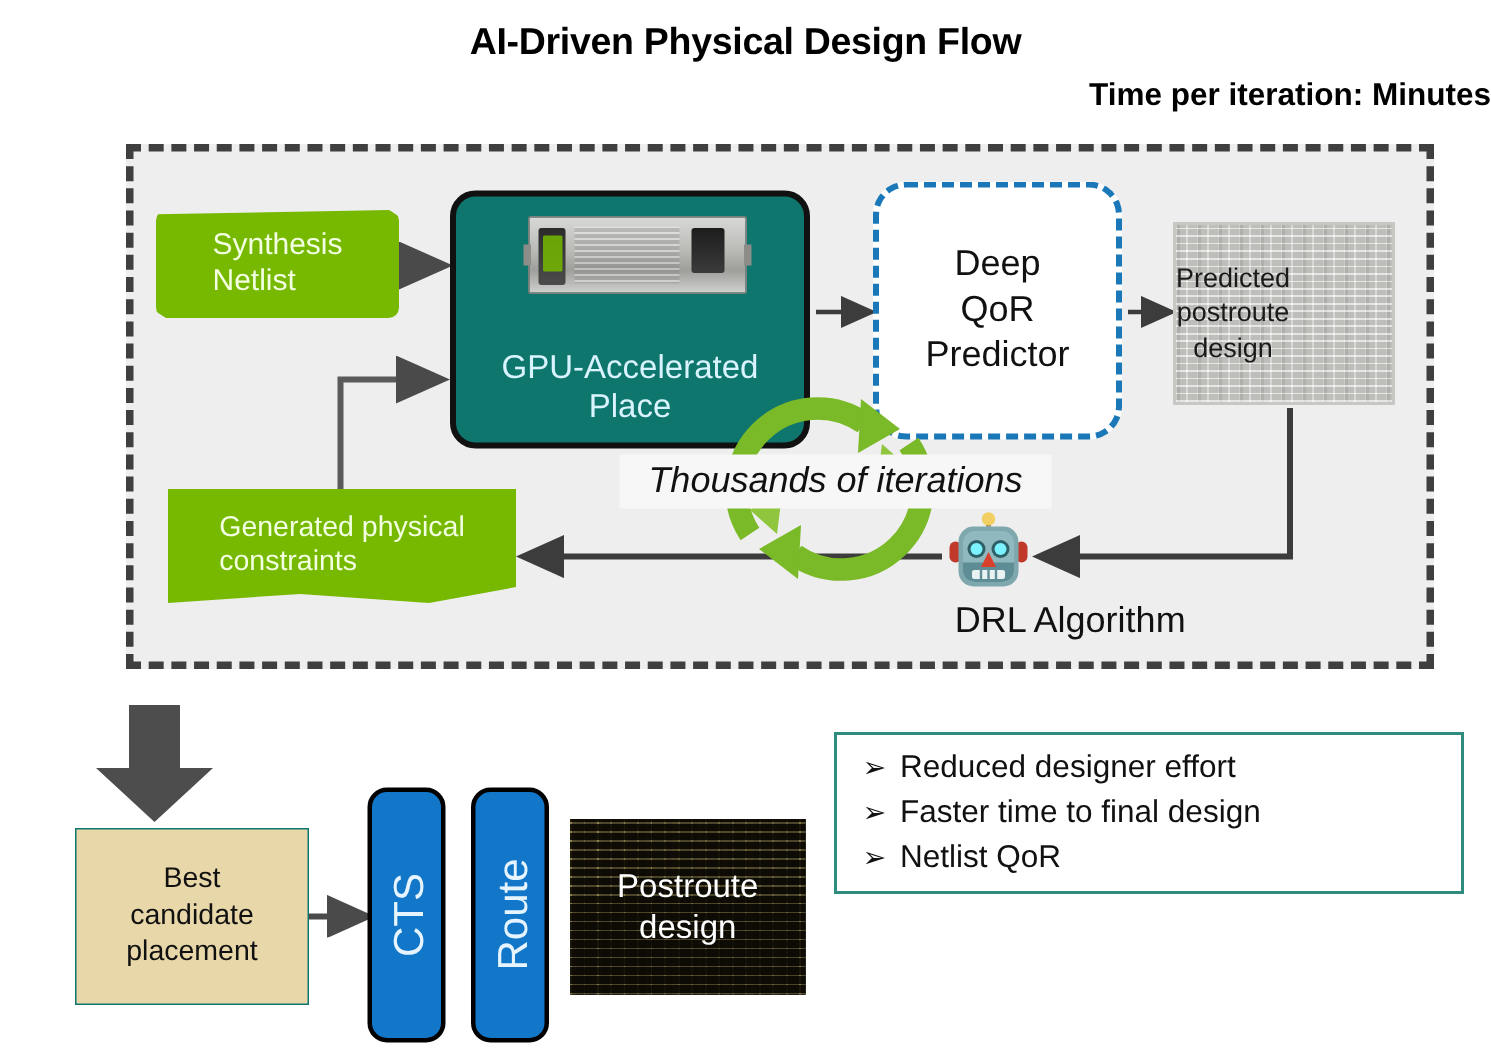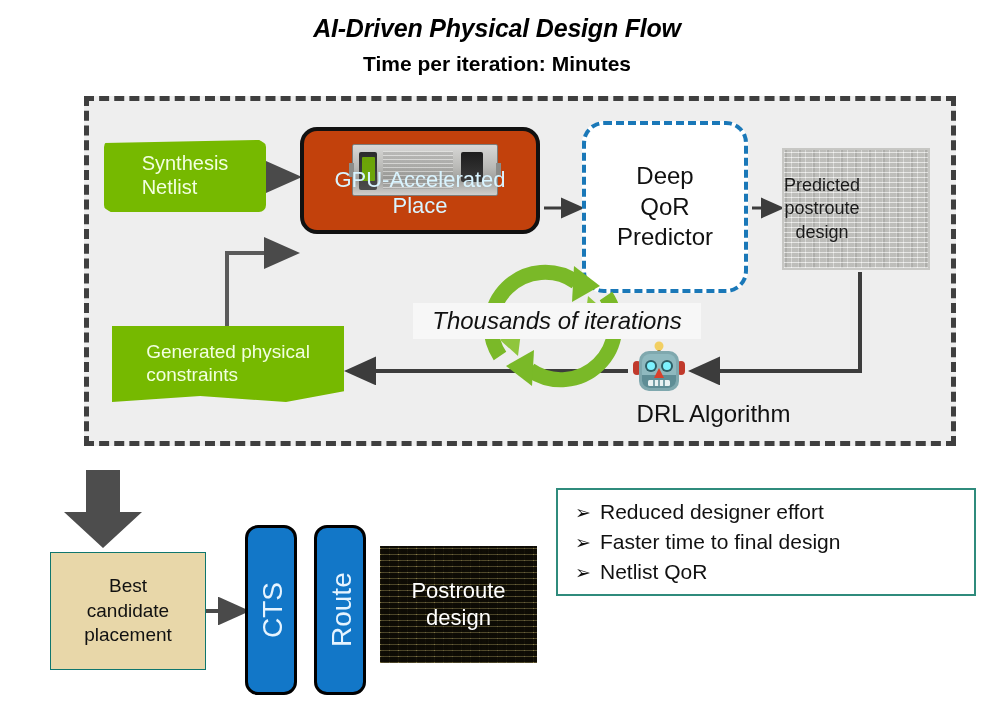--- a/index.html
+++ b/index.html
@@ -12,25 +12,24 @@
     overflow: hidden;
   }
   .abs { position: absolute; }
 
   
   #title {
     left: 0; top: 14px; width: 994px;
     text-align: center;
     font-size: 25px; font-weight: bold; color: #000;
     letter-spacing: -0.2px;
-    font-style: italic;
   }
   #subtitle {
     left: 0; top: 52px; width: 994px;
-    text-align: center;
+    text-align: right;
     font-size: 21px; font-weight: bold; color: #000;
   }
 
   
   #loop-container {
     left: 84px; top: 96px; width: 872px; height: 350px;
     background: #eeeeee;
     border: 5px dashed #3f3f3f;
   }
 
@@ -49,22 +48,22 @@
   }
   #synthesis-netlist .lbl { padding-bottom: 2px; }
   #gen-constraints {
     left: 112px; top: 326px; width: 232px; height: 76px;
     clip-path: polygon(0% 0%, 100% 0%, 100% 86%, 75% 100%, 38% 92%, 0% 100%);
     font-size: 19px;
   }
 
   
   #gpu-box {
-    left: 300px; top: 127px; width: 240px; height: 107px;
-    background: #c2410c;
+    left: 300px; top: 127px; width: 240px; height: 172px;
+    background: #0f766e;
     border: 4px solid #111111;
     border-radius: 17px;
   }
   #gpu-label {
     position: absolute; left: 0; right: 0; bottom: 12px;
     text-align: center;
     color: #d9f4ff; font-size: 22px; line-height: 1.15;
   }
   
   #server {

